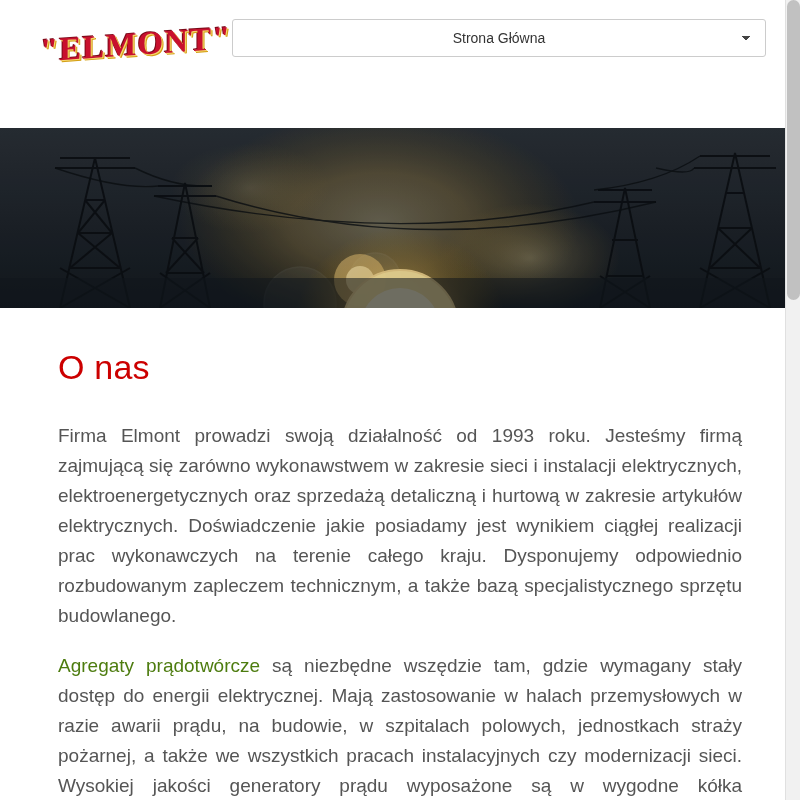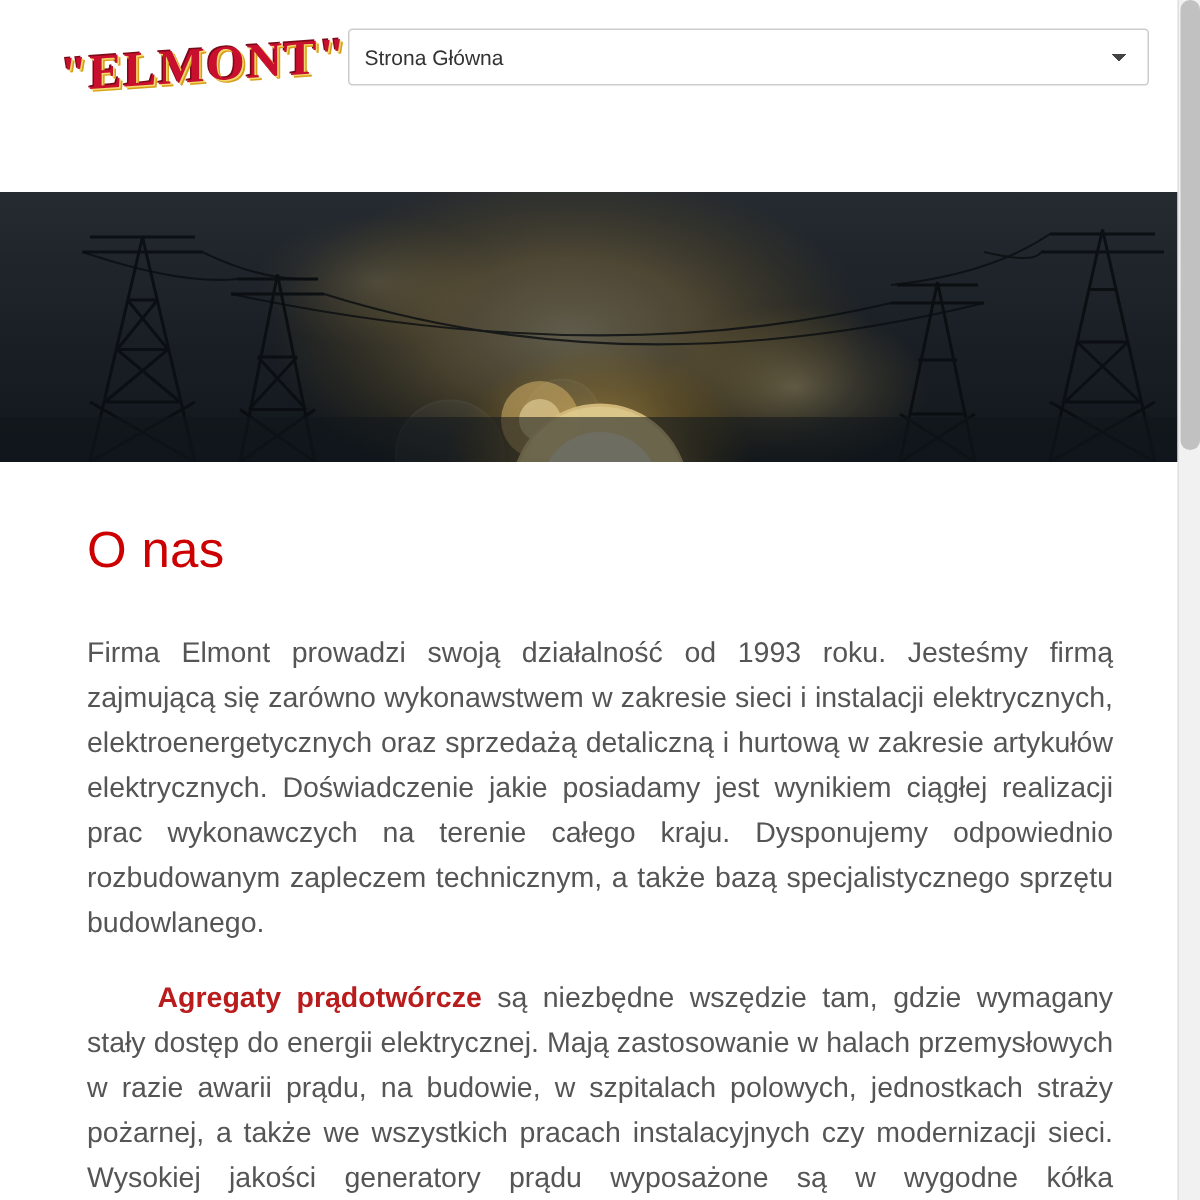--- a/index.html
+++ b/index.html
@@ -77,20 +77,21 @@
     appearance: none;
     -webkit-appearance: none;
     background-image:
       linear-gradient(45deg, transparent 50%, #444 50%),
       linear-gradient(135deg, #444 50%, transparent 50%);
     background-position:
       calc(100% - 19px) 16px,
       calc(100% - 14px) 16px;
     background-size: 5px 5px, 5px 5px;
     background-repeat: no-repeat;
+    text-align: center;
   }
 
   
   .hero {
     position: relative;
     width: 100%;
     height: 180px;
     overflow: hidden;
     background: #1b2026;
   }
@@ -118,21 +119,21 @@
   }
 
   .section-title {
     margin: 0 0 14px 0;
     font-size: 24px;
     font-weight: normal;
     color: #cc0000;
     line-height: 34px;
   }
 
-  .b { font-weight: bold; color: #b91c1c; margin-left: 47px; }
+  .b { font-weight: normal; color: #4d7c0f; }
 
   
   .scrollbar {
     position: absolute;
     top: 0;
     right: 0;
     width: 15px;
     height: 800px;
     background: #f1f1f1;
     border-left: 1px solid #e0e0e0;

